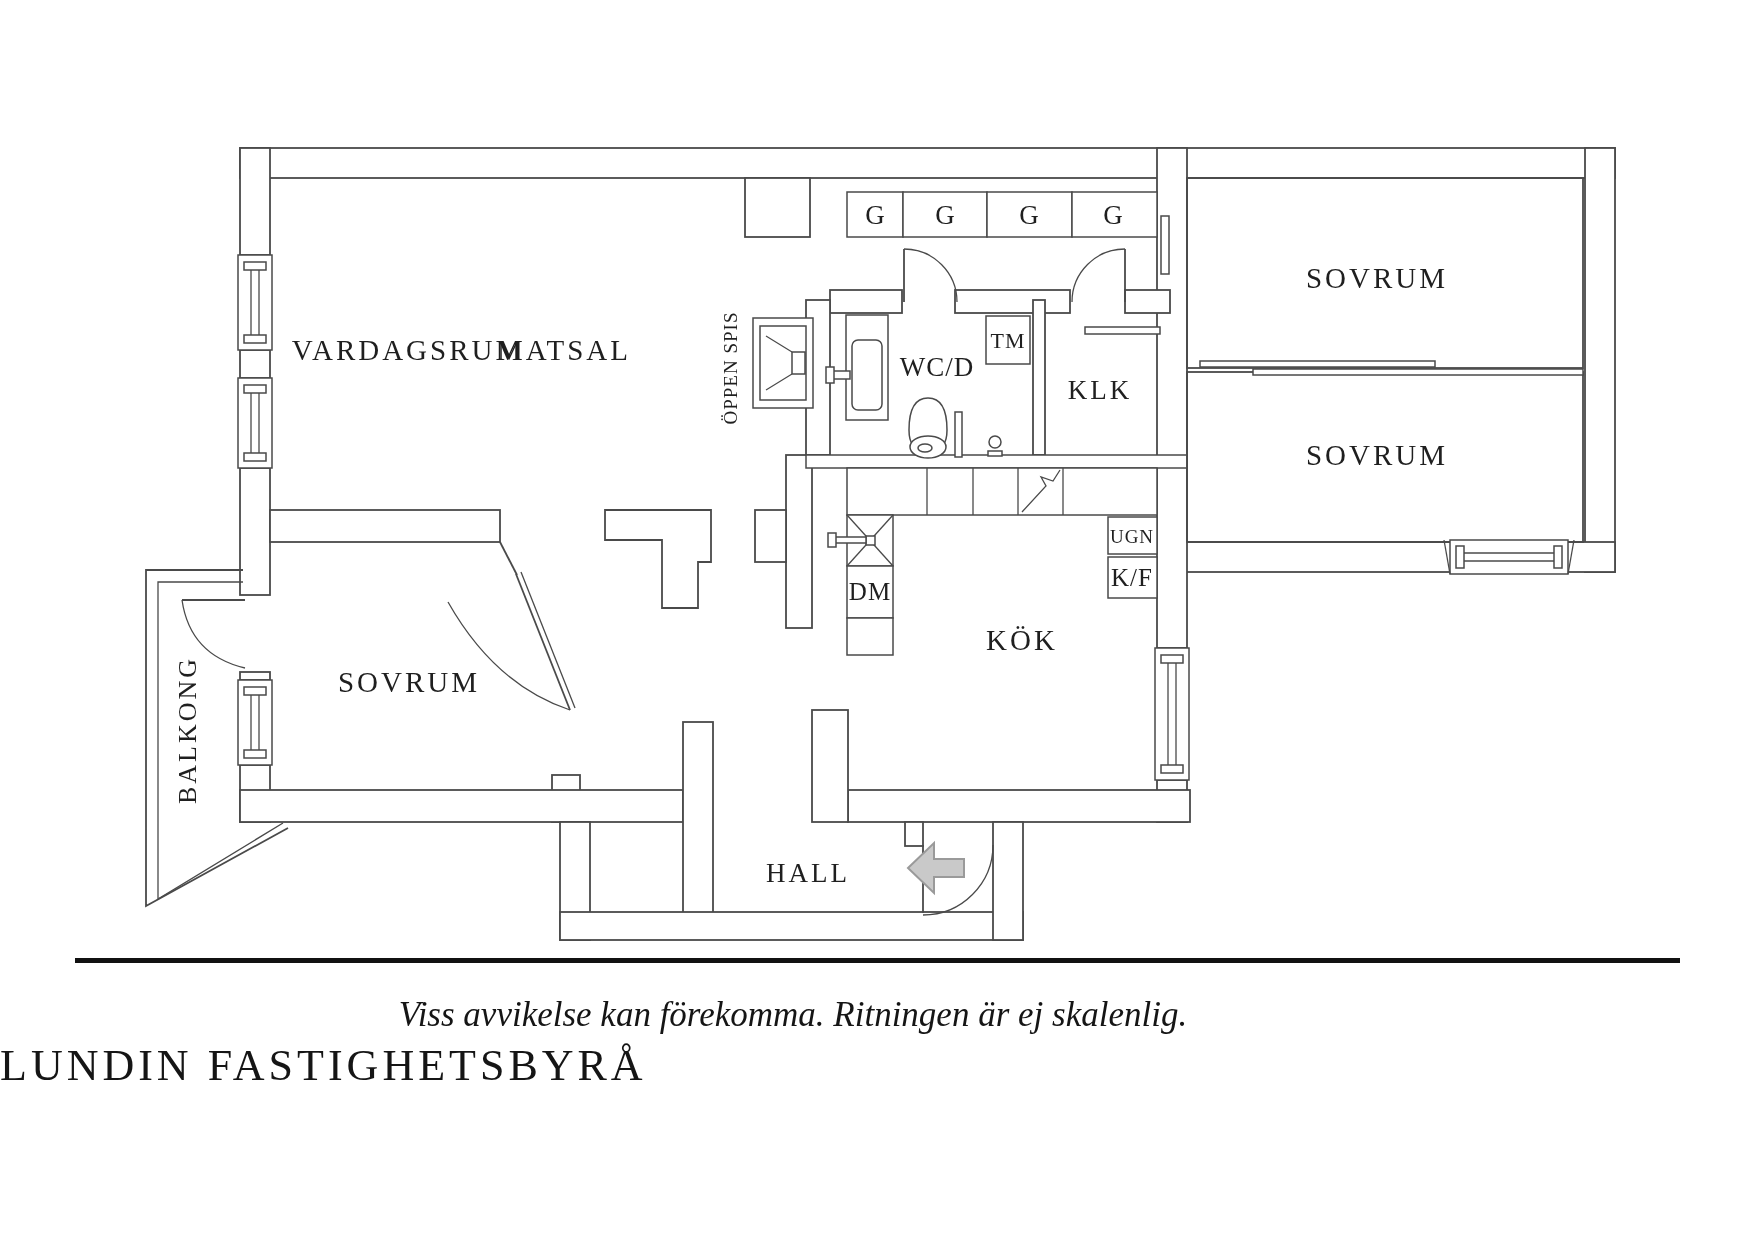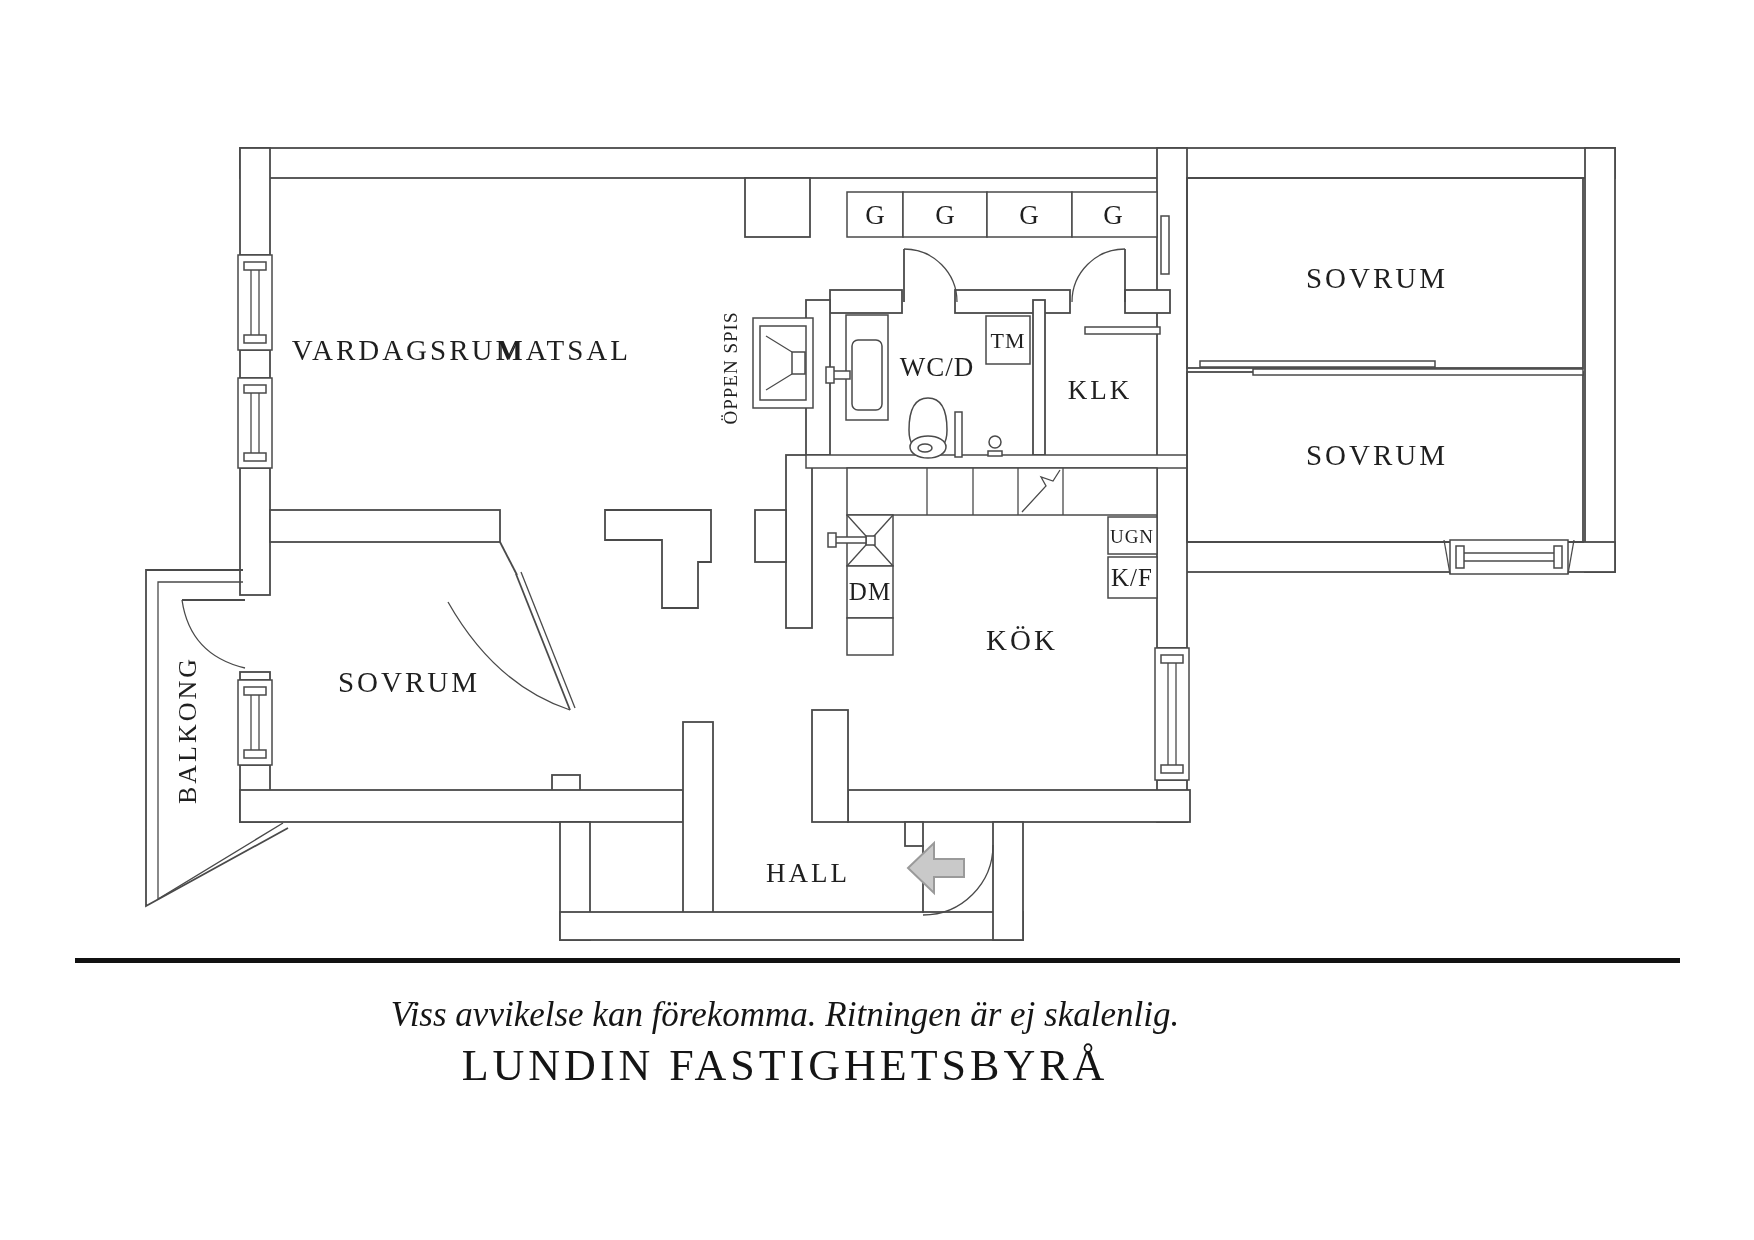--- a/index.html
+++ b/index.html
@@ -11,23 +11,23 @@
   .small-label{font-family:"Liberation Serif","DejaVu Serif",serif;fill:#1f1f1f;
                font-size:22px;letter-spacing:1px;}
   .tiny-label{font-family:"Liberation Serif","DejaVu Serif",serif;fill:#1f1f1f;
               font-size:19px;letter-spacing:1px;}
   .g-label{font-family:"Liberation Serif","DejaVu Serif",serif;fill:#1f1f1f;font-size:27px;}
   .wall{fill:#ffffff;stroke:#4a4a4a;stroke-width:1.8;}
   .thinwall{fill:#ffffff;stroke:#4a4a4a;stroke-width:1.5;}
   .ln{fill:none;stroke:#4a4a4a;stroke-width:1.8;}
   .lnthin{fill:none;stroke:#4a4a4a;stroke-width:1.3;}
   .fixture{fill:#ffffff;stroke:#4a4a4a;stroke-width:1.5;}
-  .footer-disclaimer{position:absolute;left:0;top:995px;width:1570px;text-align:center;
+  .footer-disclaimer{position:absolute;left:8px;top:995px;width:1570px;text-align:center;
      font-style:italic;font-size:35px;color:#151515;}
-  .footer-brand{position:absolute;left:0;top:1040px;width:1570px;text-align:center;
+  .footer-brand{position:absolute;left:0;top:1040px;width:1570px;text-align:left;
      font-size:44px;letter-spacing:4px;color:#151515;}
   .rule{position:absolute;left:75px;top:958px;width:1605px;height:5px;background:#111;}
 </style>
 </head>
 <body>
 
 <div class="page">
   <svg width="1754" height="962" viewBox="0 0 1754 962">
 
     <g>

